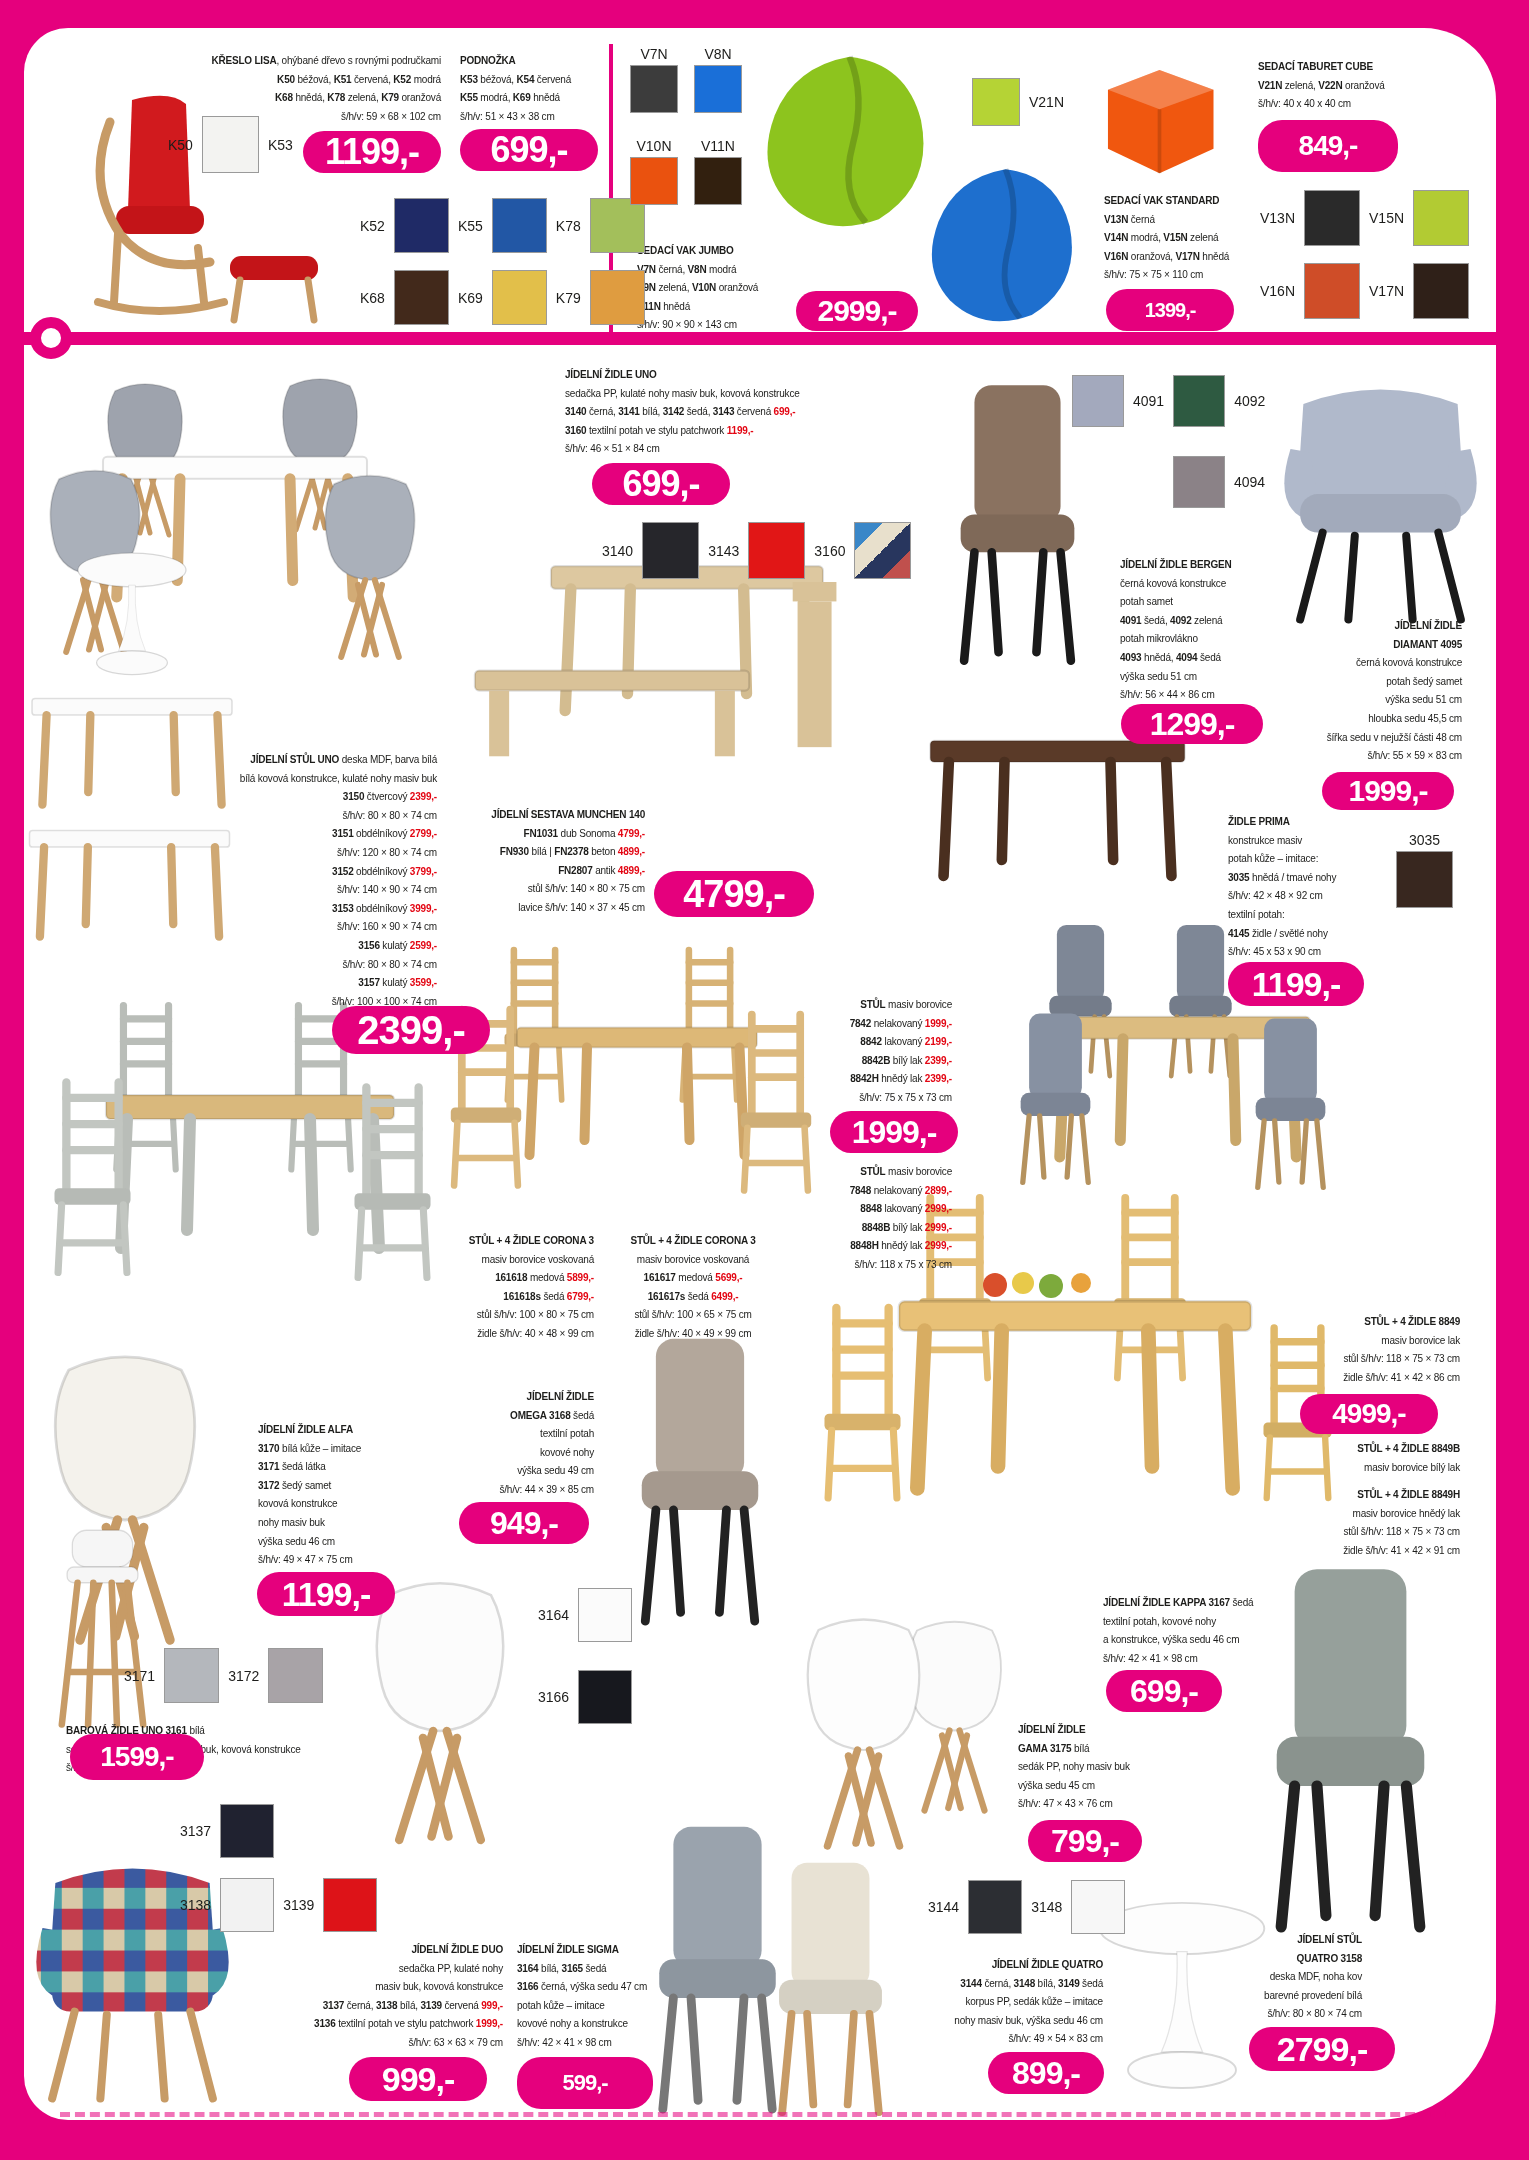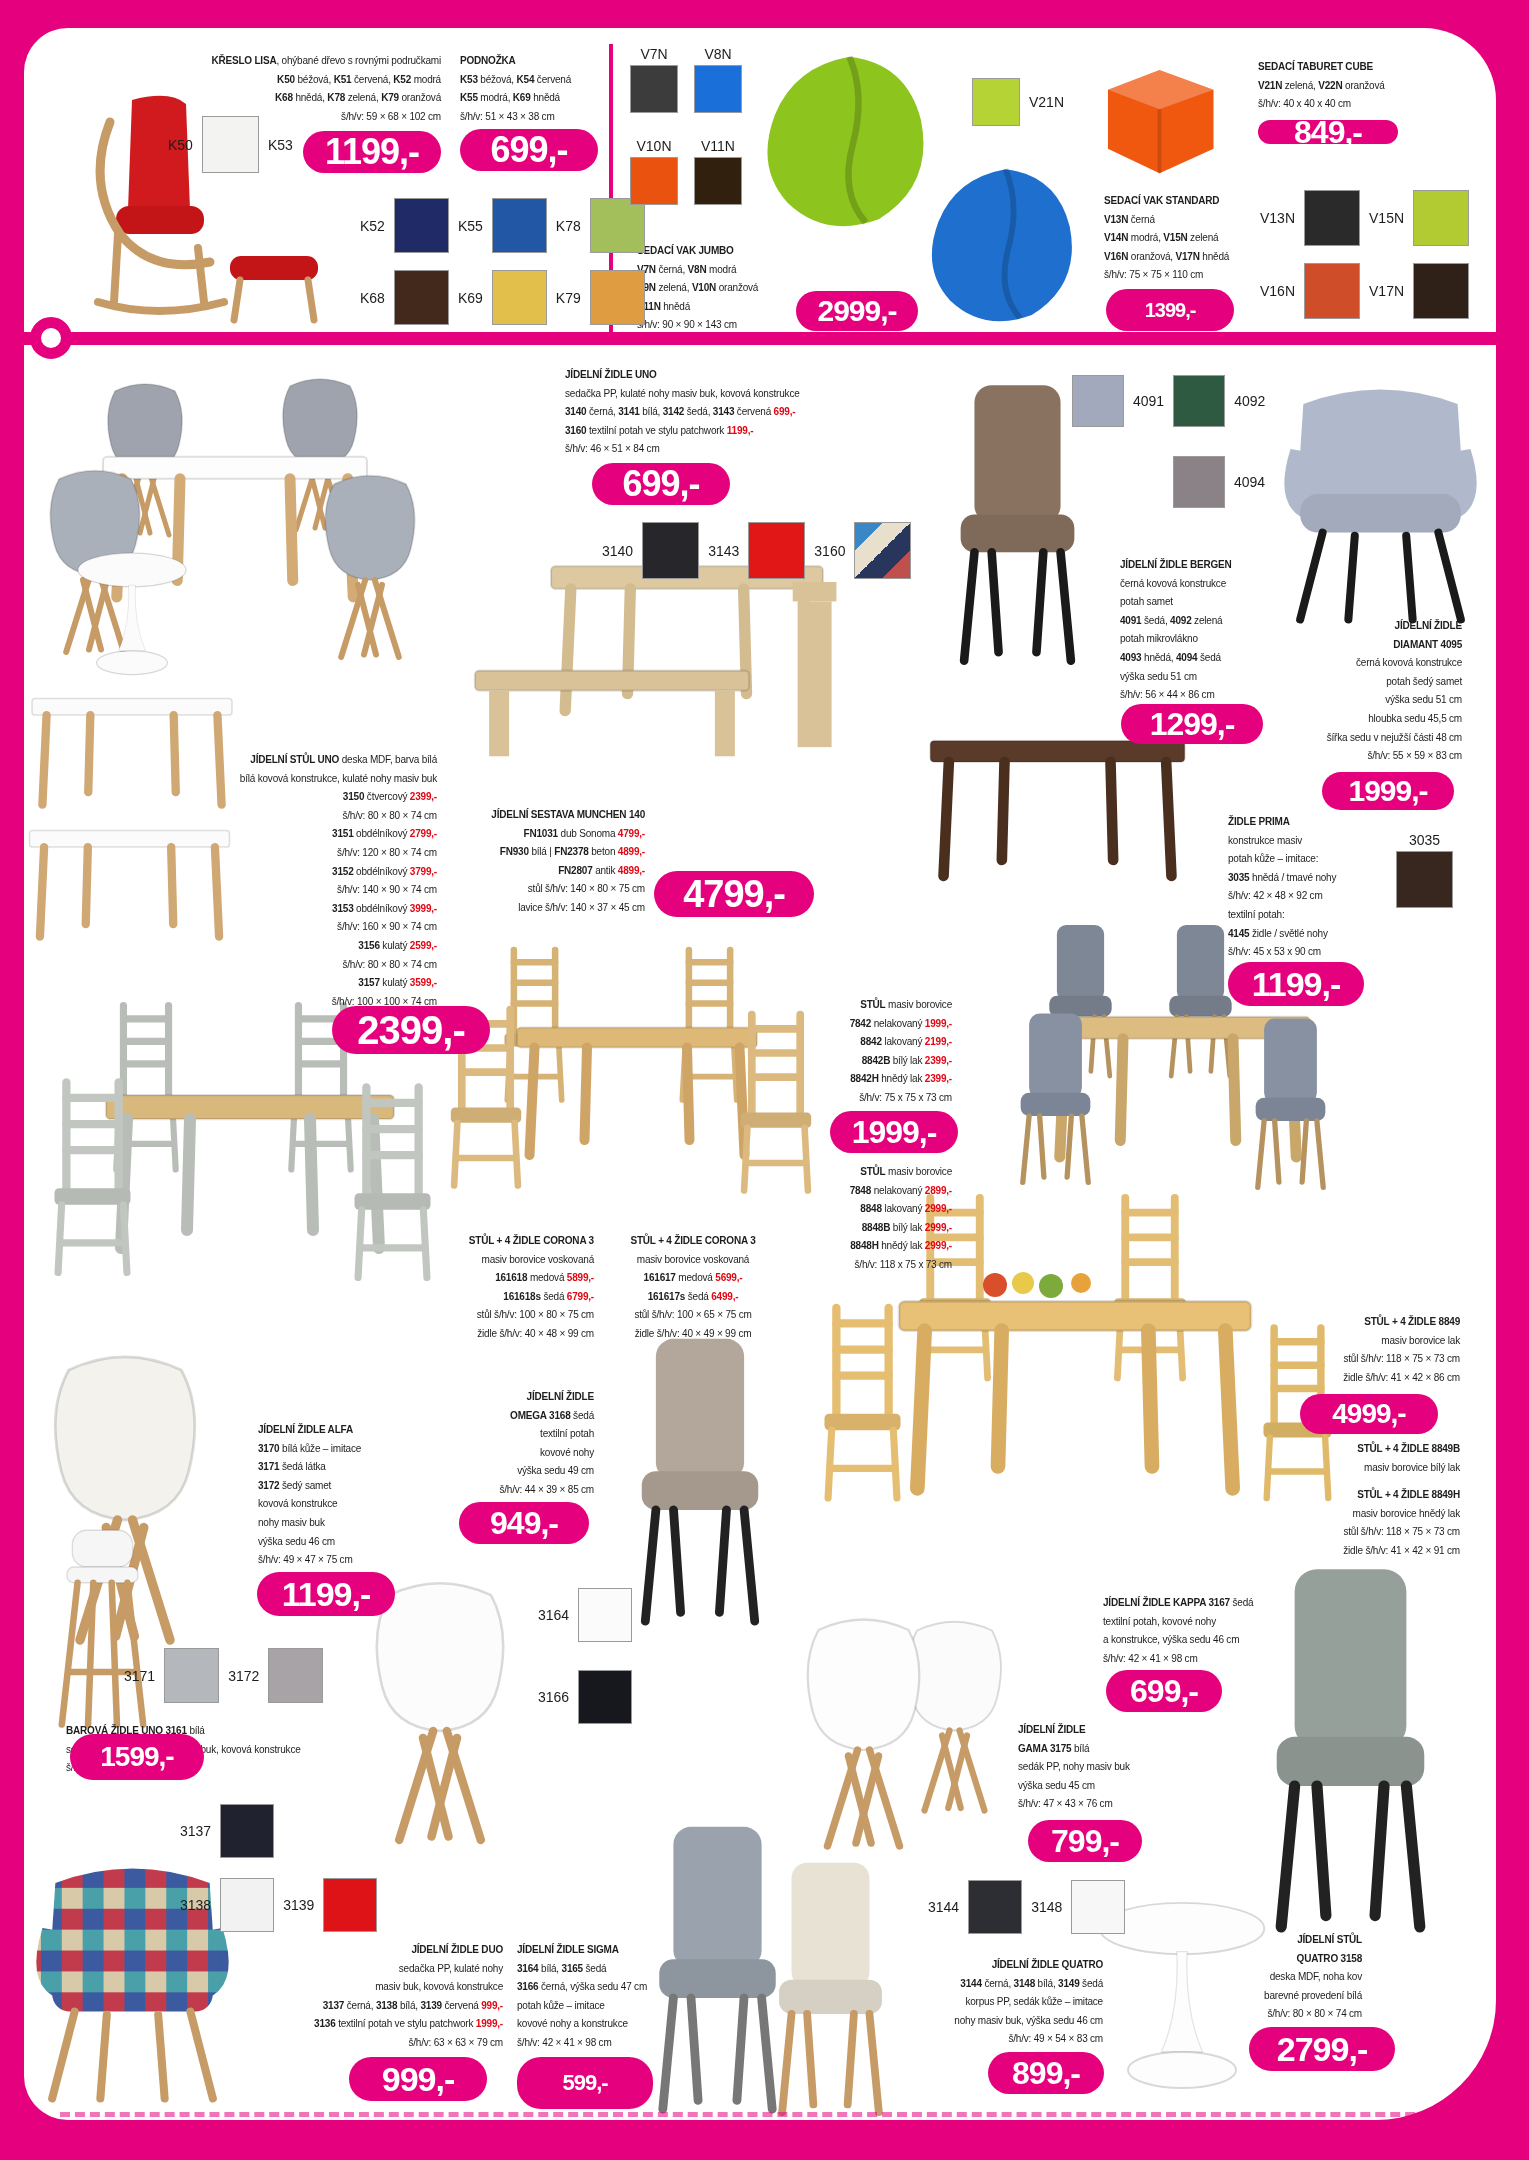--- a/index.html
+++ b/index.html
@@ -524,21 +524,21 @@
     <div class="tl"><span class="b">QUATRO 3158</span></div>
     <div class="tl"><span>deska MDF, noha kov</span></div>
     <div class="tl"><span>barevné provedení bílá</span></div>
     <div class="tl"><span>š/h/v: 80 × 80 × 74 cm</span></div>
   </div>
 
 <div class="price" style="left:303px;top:131px;width:138px;height:42px;font-size:36px">1199,-</div>
 <div class="price" style="left:460px;top:129px;width:138px;height:42px;font-size:36px">699,-</div>
 <div class="price" style="left:796px;top:291px;width:122px;height:40px;font-size:30px">2999,-</div>
 <div class="price" style="left:1106px;top:289px;width:128px;height:42px;font-size:20px">1399,-</div>
-<div class="price" style="left:1258px;top:120px;width:140px;height:24px;font-size:32px">849,-</div>
+<div class="price" style="left:1258px;top:120px;width:140px;height:52px;font-size:28px">849,-</div>
 <div class="price" style="left:592px;top:463px;width:138px;height:42px;font-size:36px">699,-</div>
 <div class="price" style="left:1121px;top:704px;width:142px;height:40px;font-size:32px">1299,-</div>
 <div class="price" style="left:1322px;top:772px;width:132px;height:38px;font-size:30px">1999,-</div>
 <div class="price" style="left:332px;top:1006px;width:158px;height:48px;font-size:40px">2399,-</div>
 <div class="price" style="left:654px;top:871px;width:160px;height:46px;font-size:38px">4799,-</div>
 <div class="price" style="left:1228px;top:962px;width:136px;height:44px;font-size:34px">1199,-</div>
 <div class="price" style="left:830px;top:1111px;width:128px;height:42px;font-size:32px">1999,-</div>
 <div class="price" style="left:1300px;top:1394px;width:138px;height:40px;font-size:28px">4999,-</div>
 <div class="price" style="left:257px;top:1572px;width:138px;height:44px;font-size:34px">1199,-</div>
 <div class="price" style="left:459px;top:1502px;width:130px;height:42px;font-size:32px">949,-</div>

